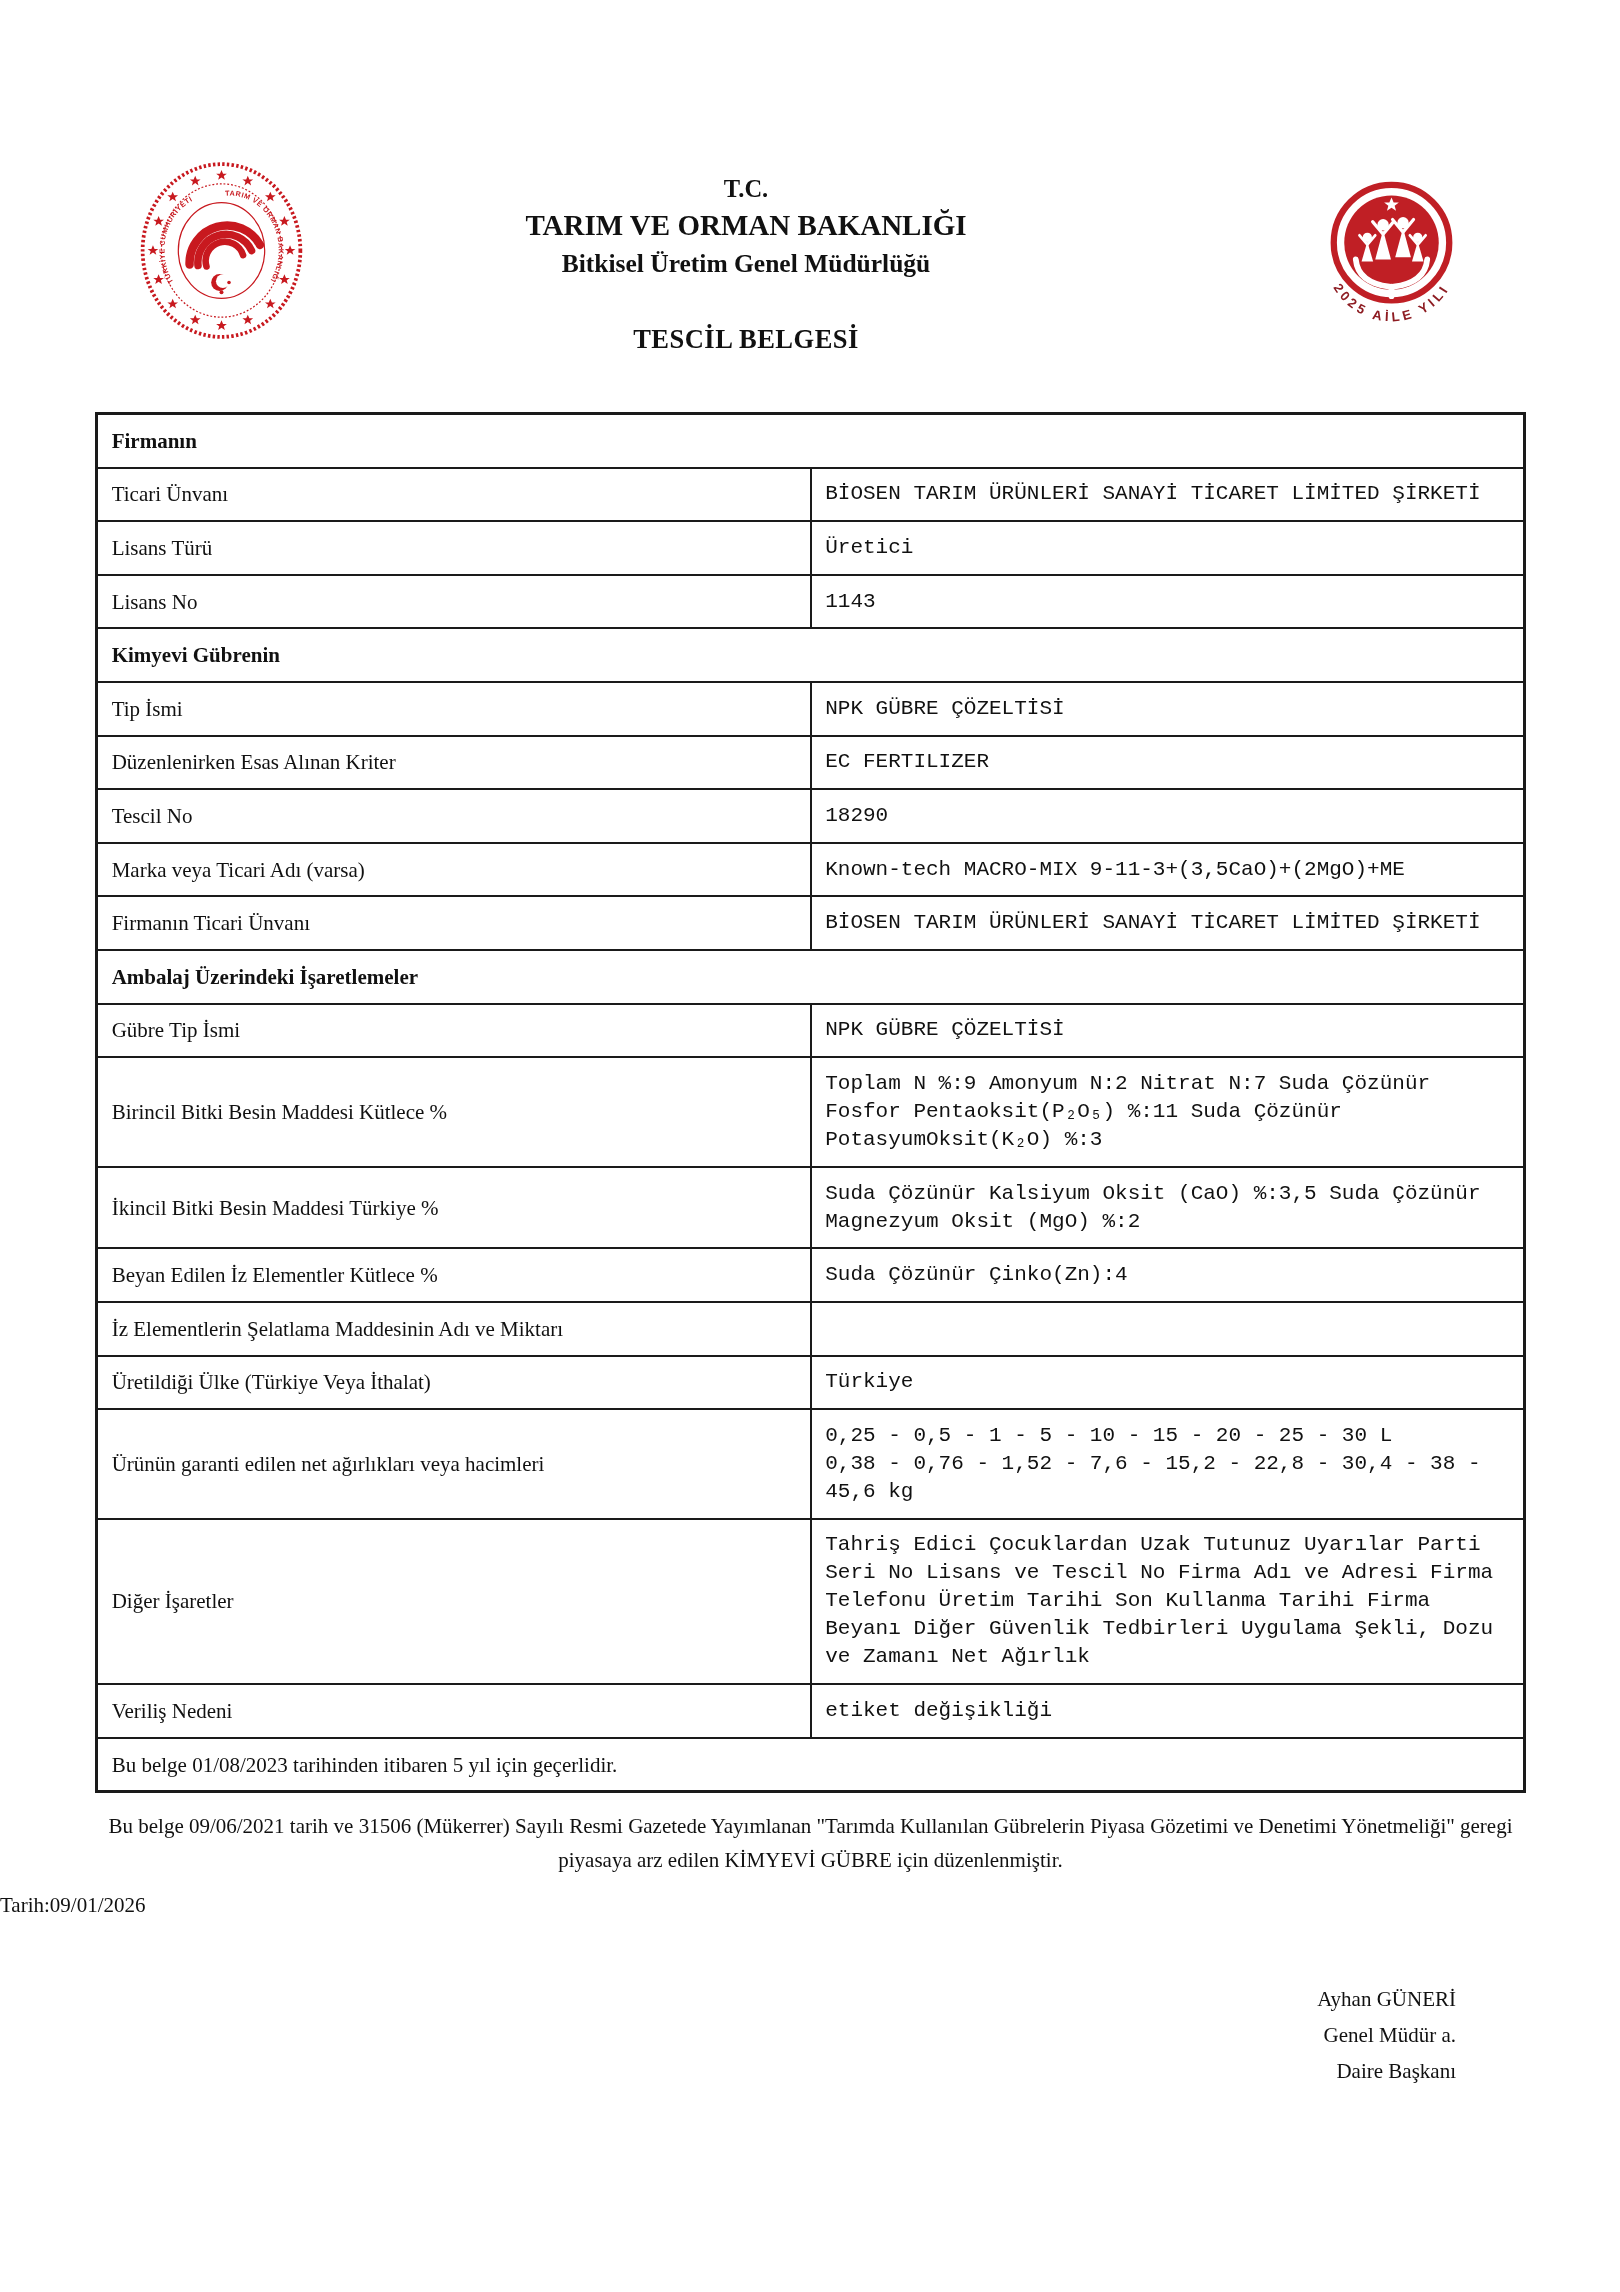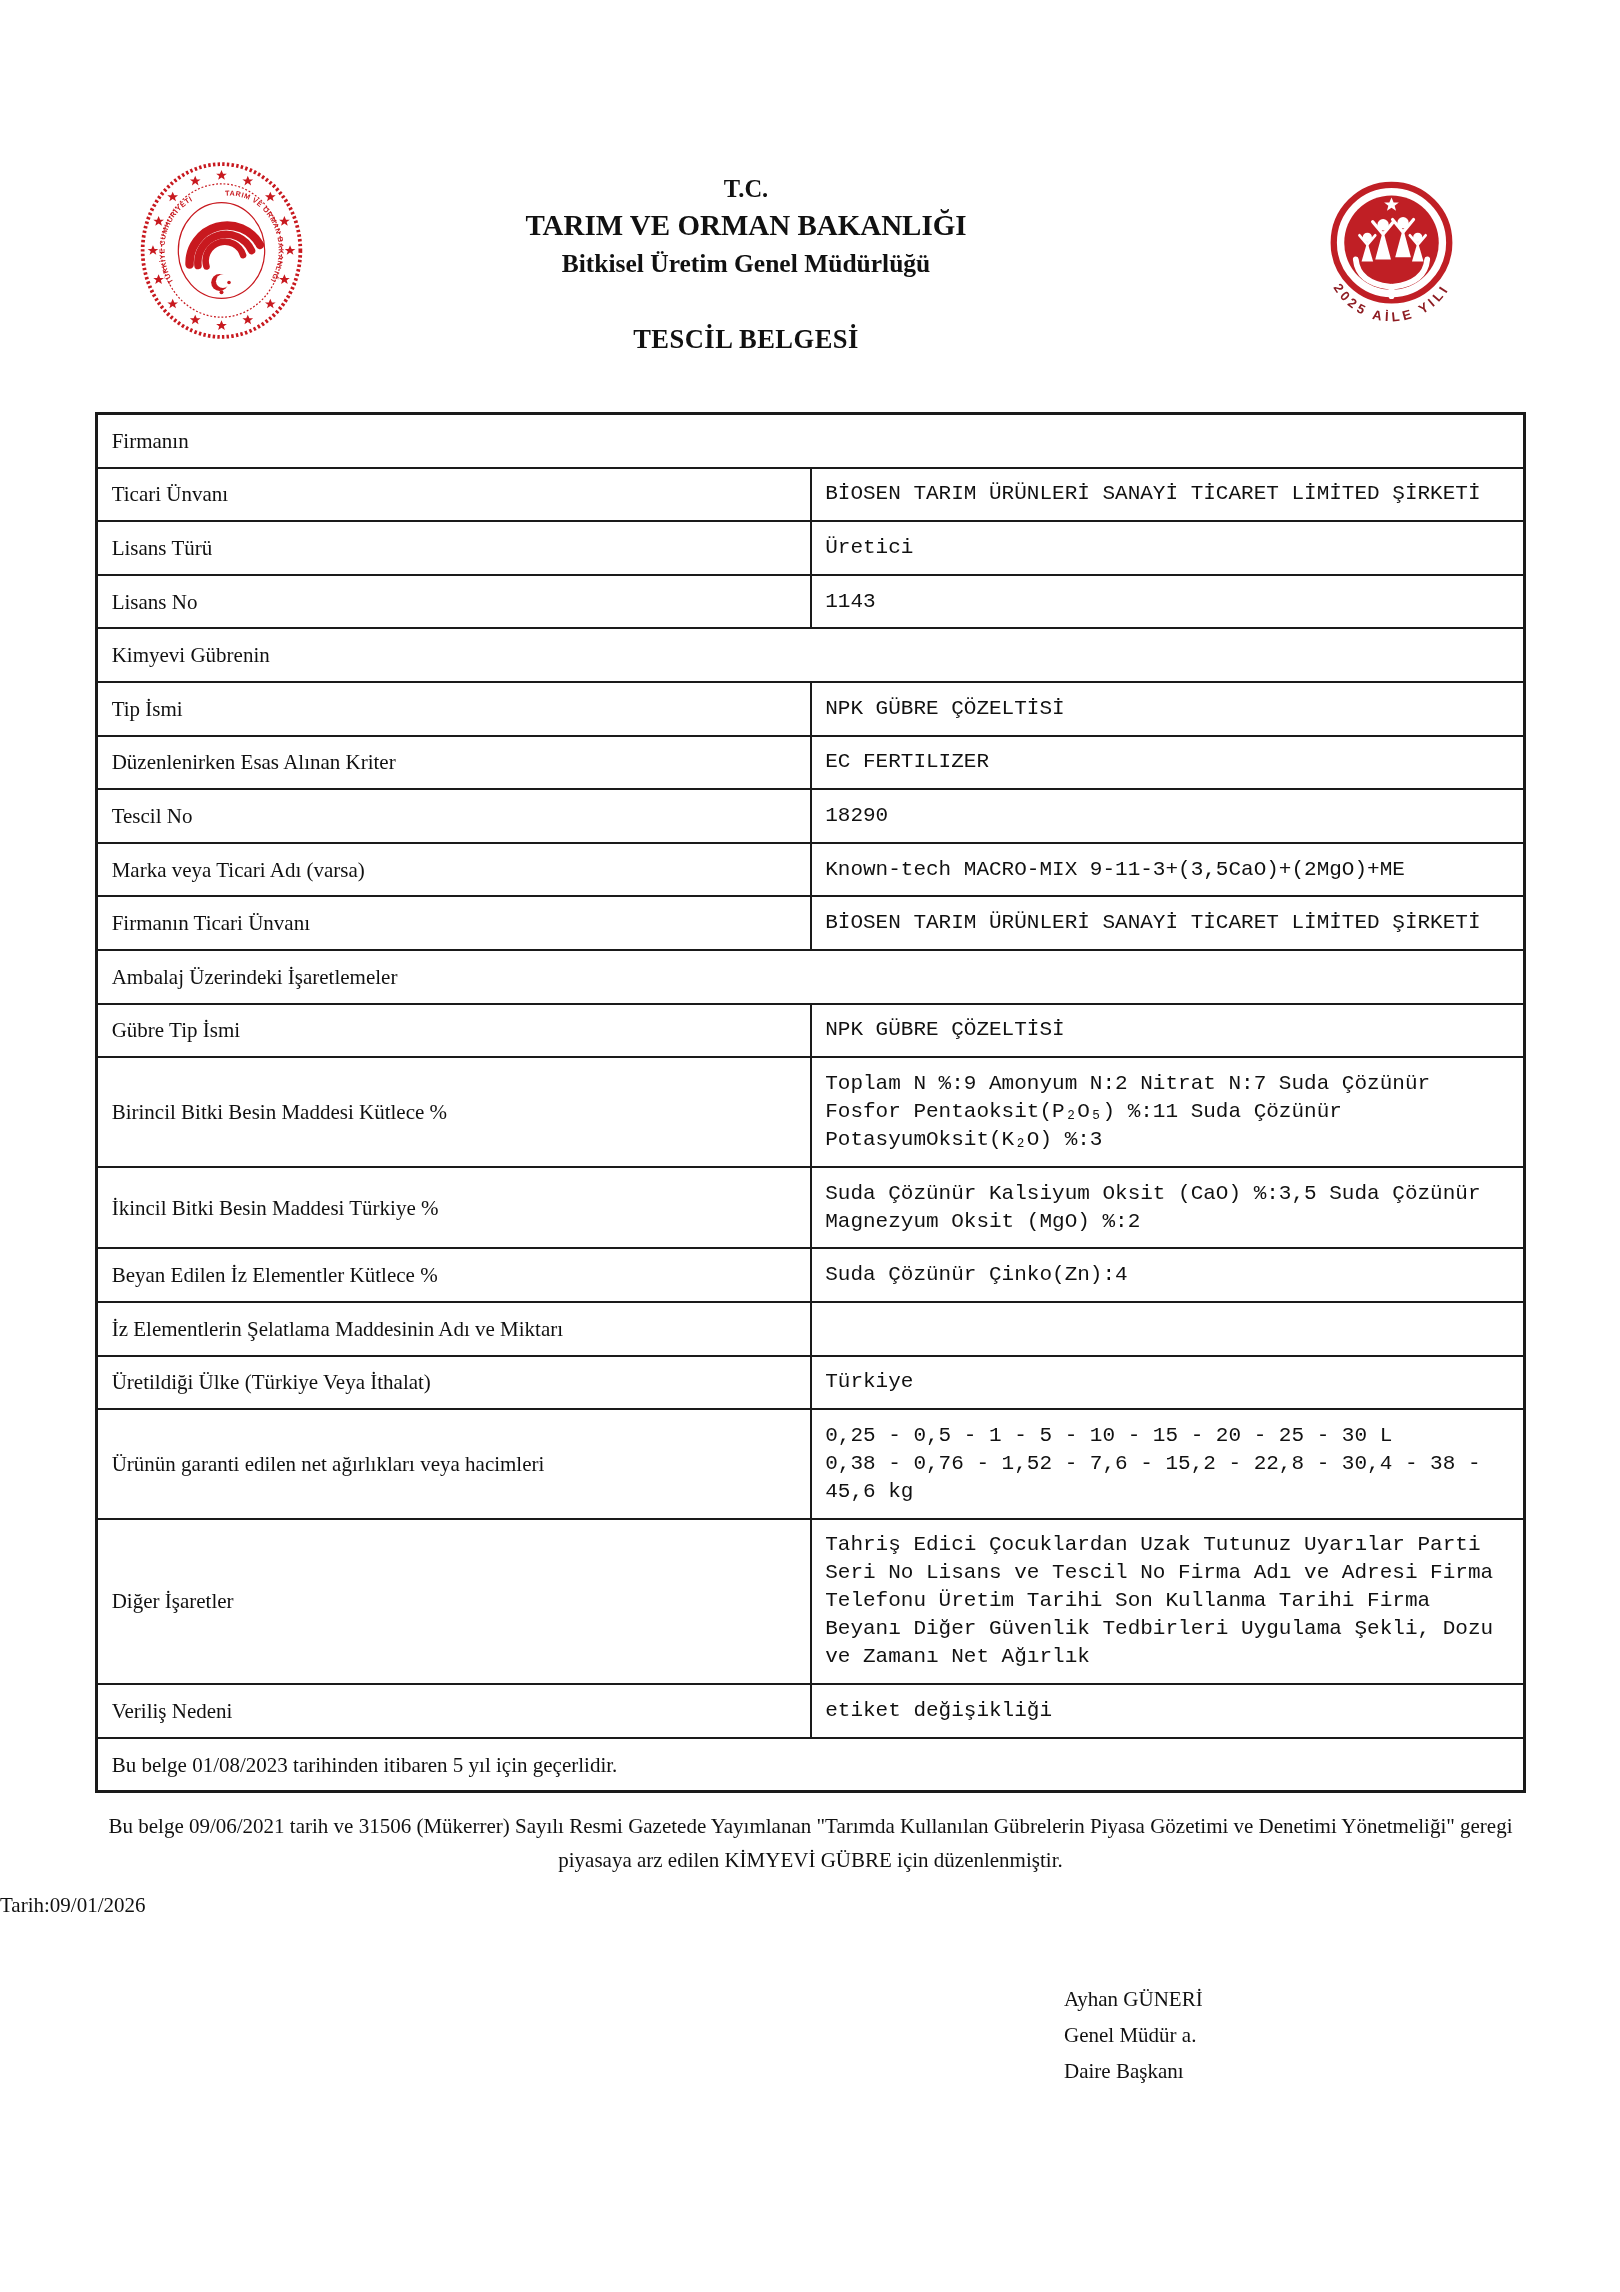--- a/index.html
+++ b/index.html
@@ -33,25 +33,25 @@
   .cert-table td{
     border:1px solid #1a1a1a;
     padding:11.8px 13.7px;
     font-size:21px;
     line-height:28px;
     vertical-align:middle;
     overflow-wrap:break-word;
   }
   .label-cell{width:36%;}
   .value-cell{white-space:pre-line;font-family:Liberation Mono, monospace;}
-  .section-cell{font-weight:normal;}
+  .section-cell{font-weight:bold;}
   
   .reg-note{margin:15.7px 0 0 95px;width:1431px;font-size:21px;line-height:34px;text-align:center;}
   .date-line{margin:15.7px 95px 0 0;text-align:left;font-size:21px;}
-  .signature{margin-top:63px;margin-left:1064px;width:392px;text-align:left;font-size:21px;line-height:36px;}
+  .signature{margin-top:63px;margin-left:1064px;width:392px;text-align:right;font-size:21px;line-height:36px;}
   .seal-text{font-family:"Liberation Sans","DejaVu Sans",sans-serif;}
 </style>
 </head>
 <body>
 
 <div class="doc">
 
   <div class="header">
 
     <div class="logo-left">

